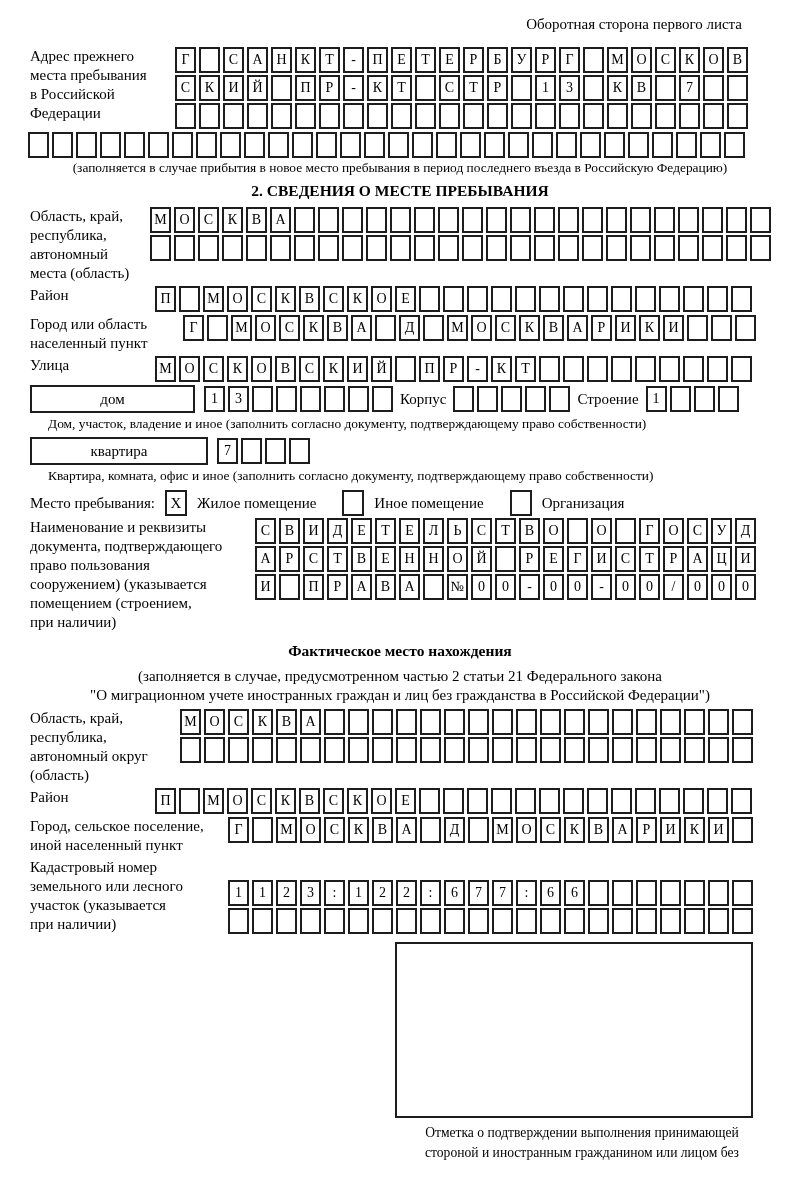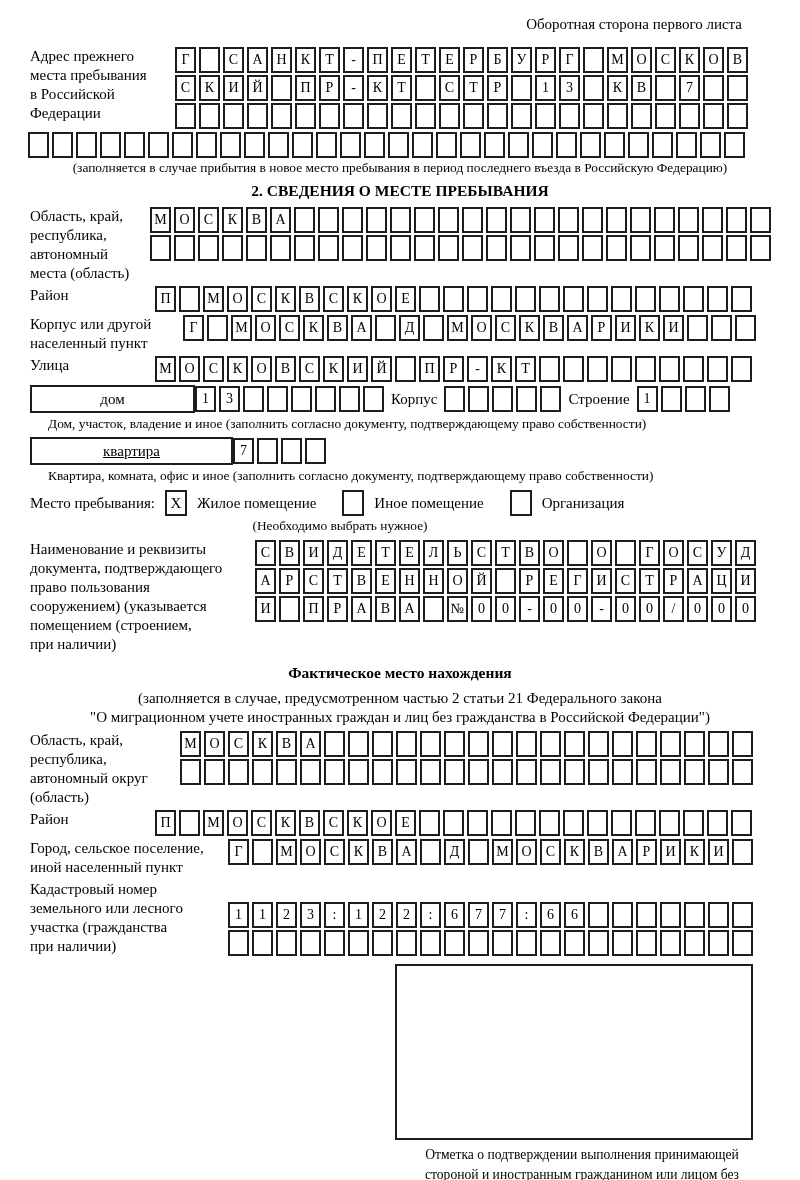--- a/index.html
+++ b/index.html
@@ -29,23 +29,23 @@
     text-align:center; font-size:14px; line-height:22px;
   }
   .pad-top20 { padding-top:22px; }
 
   .note { font-size:13.4px; text-align:center; margin:1px 0 5px 0; }
   .sec-title { font-weight:bold; text-align:center; font-size:15.5px; margin:6px 0 7px 0; }
 
   .house-row { display:flex; align-items:center; margin-bottom:3px; }
   .type-box {
     border:2px solid #1d1d1d; height:28px; text-align:center;
-    line-height:25px; flex:none; font-size:15px;
+    line-height:25px; margin-right:9px; flex:none; font-size:15px;
   }
-  .tb-dom { width:165px; } .tb-kv { width:203px;text-decoration:underline; }
+  .tb-dom { width:165px; } .tb-kv { width:178px; }
   .inline-label { line-height:28px; margin:0 7px 0 4px; flex:none; }
 
   .choice-row { display:flex; align-items:center; margin:6px 0 2px 0; }
   .checkbox {
     width:22px; height:26px; flex:none;
     border:2px solid #1d1d1d; text-align:center; line-height:23px; font-size:15px;
   }
   .choice-label { margin:0 26px 0 10px; }
   .choice-note { width:320px; margin-left:150px; text-align:center; font-size:13.4px; margin-bottom:6px; }
 
@@ -278,21 +278,21 @@
         <span class="cell"></span>
         <span class="cell"></span>
         <span class="cell"></span>
         <span class="cell"></span>
         <span class="cell"></span>
       </div>
   </div>
 
   <div class="field">
     <div class="flabel w153">
-        <div>Корпус или другой</div>
+        <div>Город или область</div>
         <div>населенный пункт</div>
       </div>
     <div class="cellrow">
         <span class="cell">Г</span>
         <span class="cell"></span>
         <span class="cell">М</span>
         <span class="cell">О</span>
         <span class="cell">С</span>
         <span class="cell">К</span>
         <span class="cell">В</span>
@@ -390,21 +390,20 @@
 
   <div class="choice-row">
     <span>Место пребывания:</span>
     <span class="checkbox" style="margin-left:10px;">X</span>
     <span class="choice-label">Жилое помещение</span>
     <span class="checkbox"></span>
     <span class="choice-label">Иное помещение</span>
     <span class="checkbox"></span>
     <span class="choice-label">Организация</span>
   </div>
-  <div class="choice-note">(Необходимо выбрать нужное)</div>
 
   <div class="field" style="margin-bottom:6px;">
     <div class="flabel w225">
         <div>Наименование и реквизиты</div>
         <div>документа, подтверждающего</div>
         <div>право пользования</div>
         <div>сооружением) (указывается</div>
         <div>помещением (строением,</div>
         <div>при наличии)</div>
       </div>
@@ -609,21 +608,21 @@
         <span class="cell">К</span>
         <span class="cell">И</span>
         <span class="cell"></span>
       </div>
   </div>
 
   <div class="field">
     <div class="flabel w198">
         <div>Кадастровый номер</div>
         <div>земельного или лесного</div>
-        <div>участка (гражданства</div>
+        <div>участок (указывается</div>
         <div>при наличии)</div>
       </div>
     <div class="cells-col pad-top20">
       <div class="cellrow">
           <span class="cell">1</span>
           <span class="cell">1</span>
           <span class="cell">2</span>
           <span class="cell">3</span>
           <span class="cell">:</span>
           <span class="cell">1</span>

